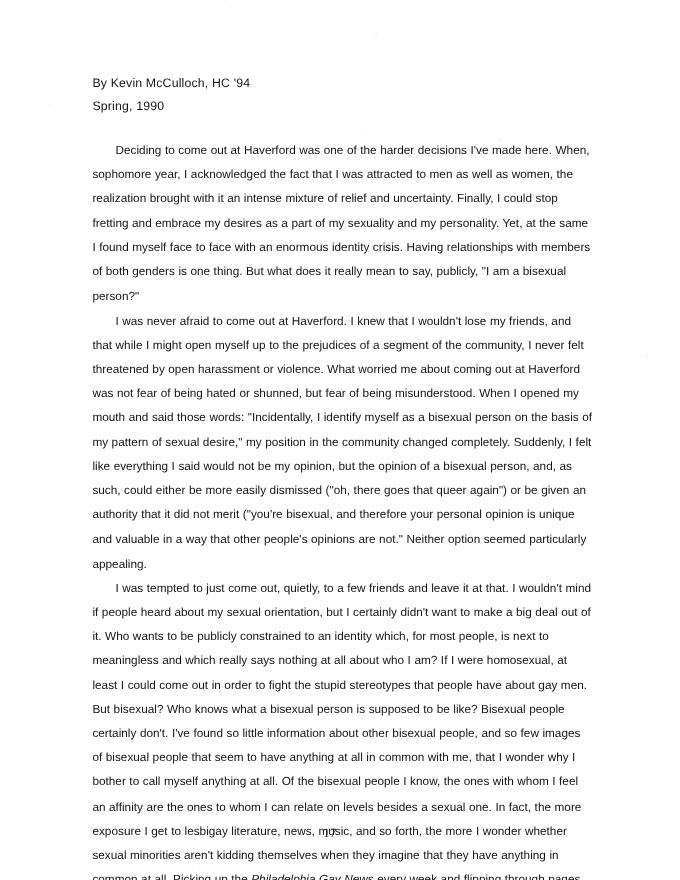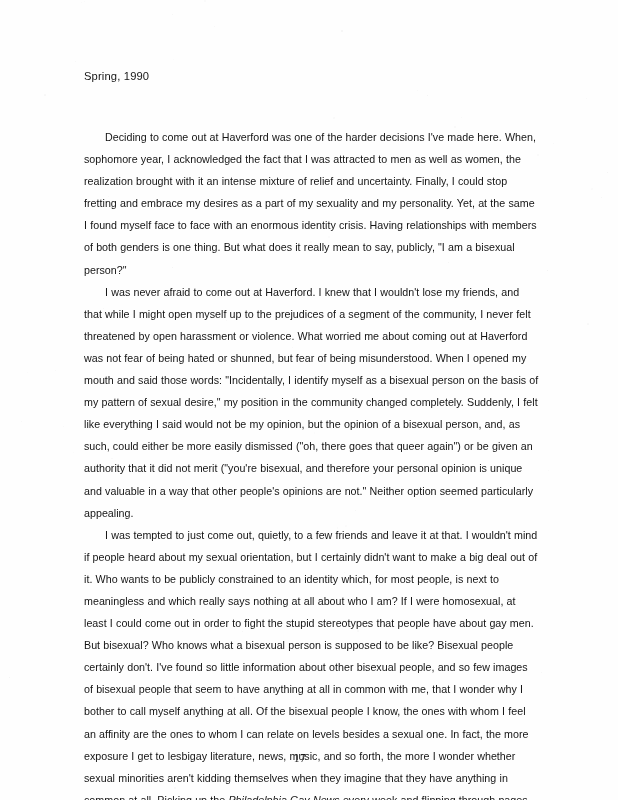--- a/index.html
+++ b/index.html
@@ -165,20 +165,21 @@
       <span style="width: 1.04px; height: 1.04px; left: 440.7px; top: 239.5px; opacity: 0.56;"></span>
       <span style="width: 1.63px; height: 1.63px; left: 110.9px; top: 457.5px; opacity: 0.33;"></span>
       <span style="width: 1.84px; height: 1.84px; left: 345.1px; top: 525.3px; opacity: 0.2;"></span>
       <span style="width: 1.12px; height: 1.12px; left: 143.4px; top: 401.7px; opacity: 0.48;"></span>
       <span style="width: 0.71px; height: 0.71px; left: 20.9px; top: 421.1px; opacity: 0.38;"></span>
       <span style="width: 1.7px; height: 1.7px; left: 233.6px; top: 697.2px; opacity: 0.2;"></span>
       <span style="width: 0.62px; height: 0.62px; left: 448.3px; top: 262px; opacity: 0.42;"></span>
     </div>
 
   <div id="byline-block">
+    <div class="byline-line">By Kevin McCulloch, HC '94</div>
     <div class="byline-line">Spring, 1990</div>
   </div>
 
   <div id="body-text">
       <p class="para"><span class="indent"></span><span>Deciding to come out at Haverford was one of the harder decisions I've made here.  When, sophomore year, I acknowledged the fact that I was attracted to men as well as women, the realization brought with it an intense mixture of relief and uncertainty.  Finally, I could stop fretting and embrace my desires as a part of my sexuality and my personality.  Yet, at the same I found myself face to face with an enormous identity crisis.  Having relationships with members of both genders is one thing.  But what does it really mean to say, publicly, "I am a bisexual person?"</span></p>
       <p class="para"><span class="indent"></span><span>I was never afraid to come out at Haverford.  I knew that I wouldn't lose my friends, and that while I might open myself up to the prejudices of a segment of the community, I never felt threatened by open harassment or violence.  What worried me about coming out at Haverford was not fear of being hated or shunned, but fear of being misunderstood.  When I opened my mouth and said those words: "Incidentally, I identify myself as a bisexual person on the basis of my pattern of sexual desire," my position in the community changed completely.  Suddenly, I felt like everything I said would not be my opinion, but the opinion of a bisexual person, and, as such, could either be more easily dismissed ("oh, there goes that queer again") or be given an authority that it did not merit ("you're bisexual, and therefore your personal opinion is unique and valuable in a way that other people's opinions are not." Neither option seemed particularly appealing.</span></p>
       <p class="para"><span class="indent"></span><span>I was tempted to just come out, quietly, to a few friends and leave it at that.  I wouldn't mind if people heard about my sexual orientation, but I certainly didn't want to make a big deal out of it.  Who wants to be publicly constrained to an identity which, for most people, is next to meaningless and which really says nothing at all about who I am?  If I were homosexual, at least I could come out in order to fight the stupid stereotypes that people have about gay men.  But bisexual?  Who knows what a bisexual person is supposed to be like?  Bisexual people certainly don't.  I've found so little information about other bisexual people, and so few images of bisexual people that seem to have anything at all in common with me, that I wonder why I bother to call myself anything at all.  Of the bisexual people I know, the ones with whom I feel an affinity are the ones to whom I can relate on levels besides a sexual one.  In fact, the more exposure I get to lesbigay literature, news, music, and so forth, the more I wonder whether sexual minorities aren't kidding themselves when they imagine that they have anything in common at all.  Picking up the </span><i>Philadelphia Gay News</i><span> every week and flipping through pages and pages of advertisements aimed at leathermen, sensitive new age gay men, drag queens, Gay Urban Professionals (yes, "Guppies"), gay lawyers, gay doctors, gays who play softball, gays who go to clubs, gays who hate clubs, and lesbians (with whom I feel I have next to nothing in common), I constantly ask myself, "where am I in all of this?  I'm nothing like any of these people.  They seem to think that they understand each other in some strange way that eludes me completely".  I just don't feel</span></p>
     </div>
 
   <div id="folio">

